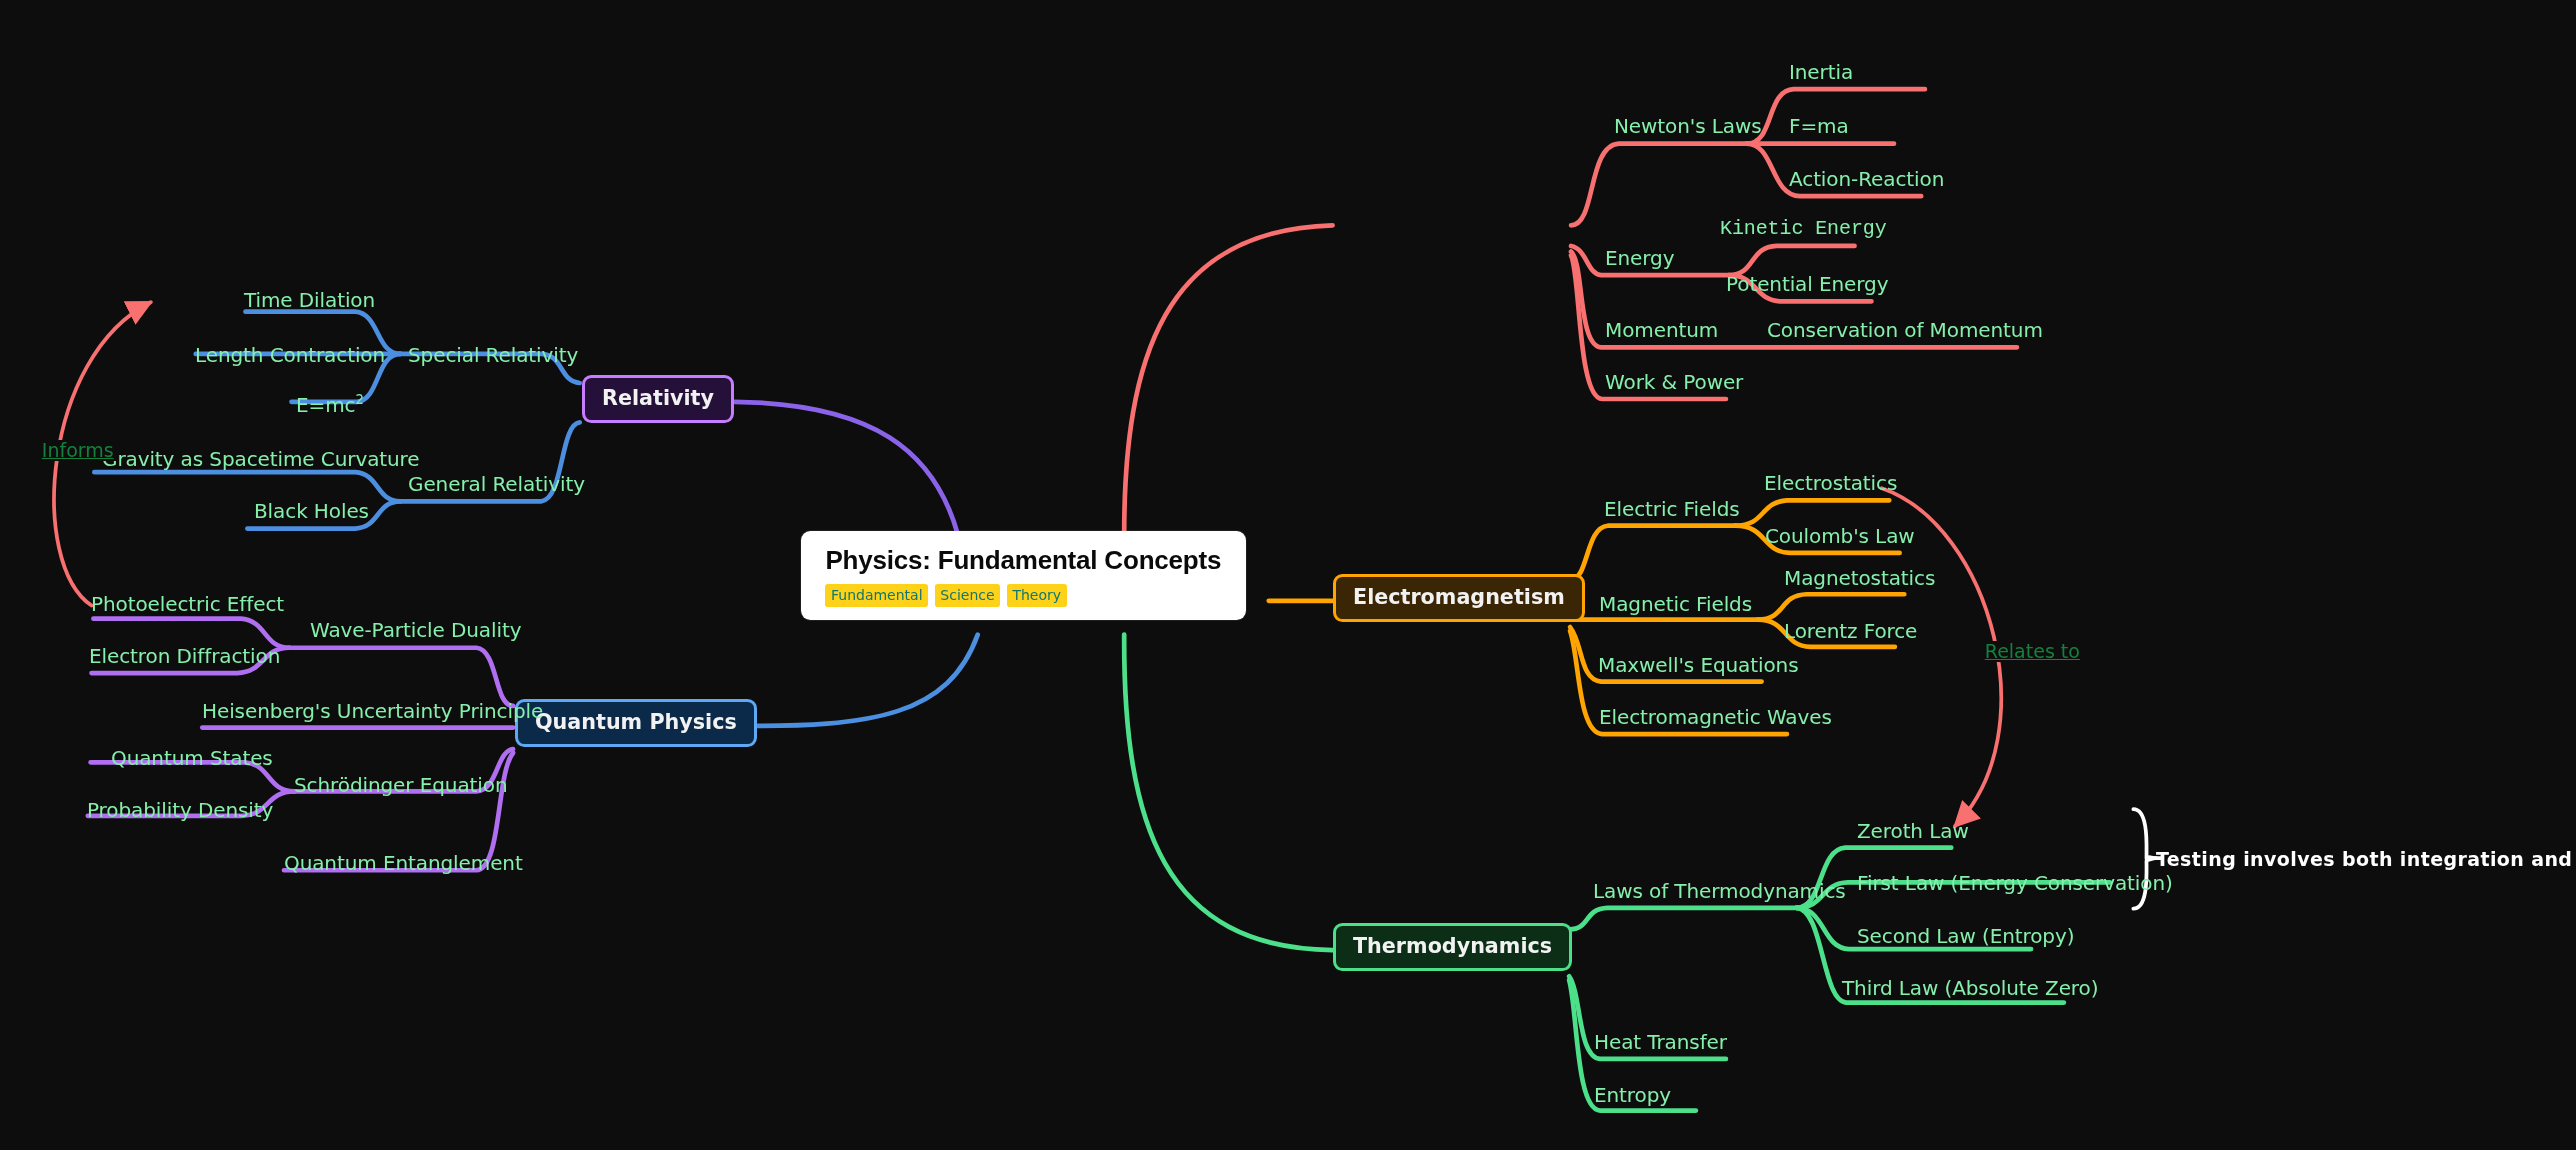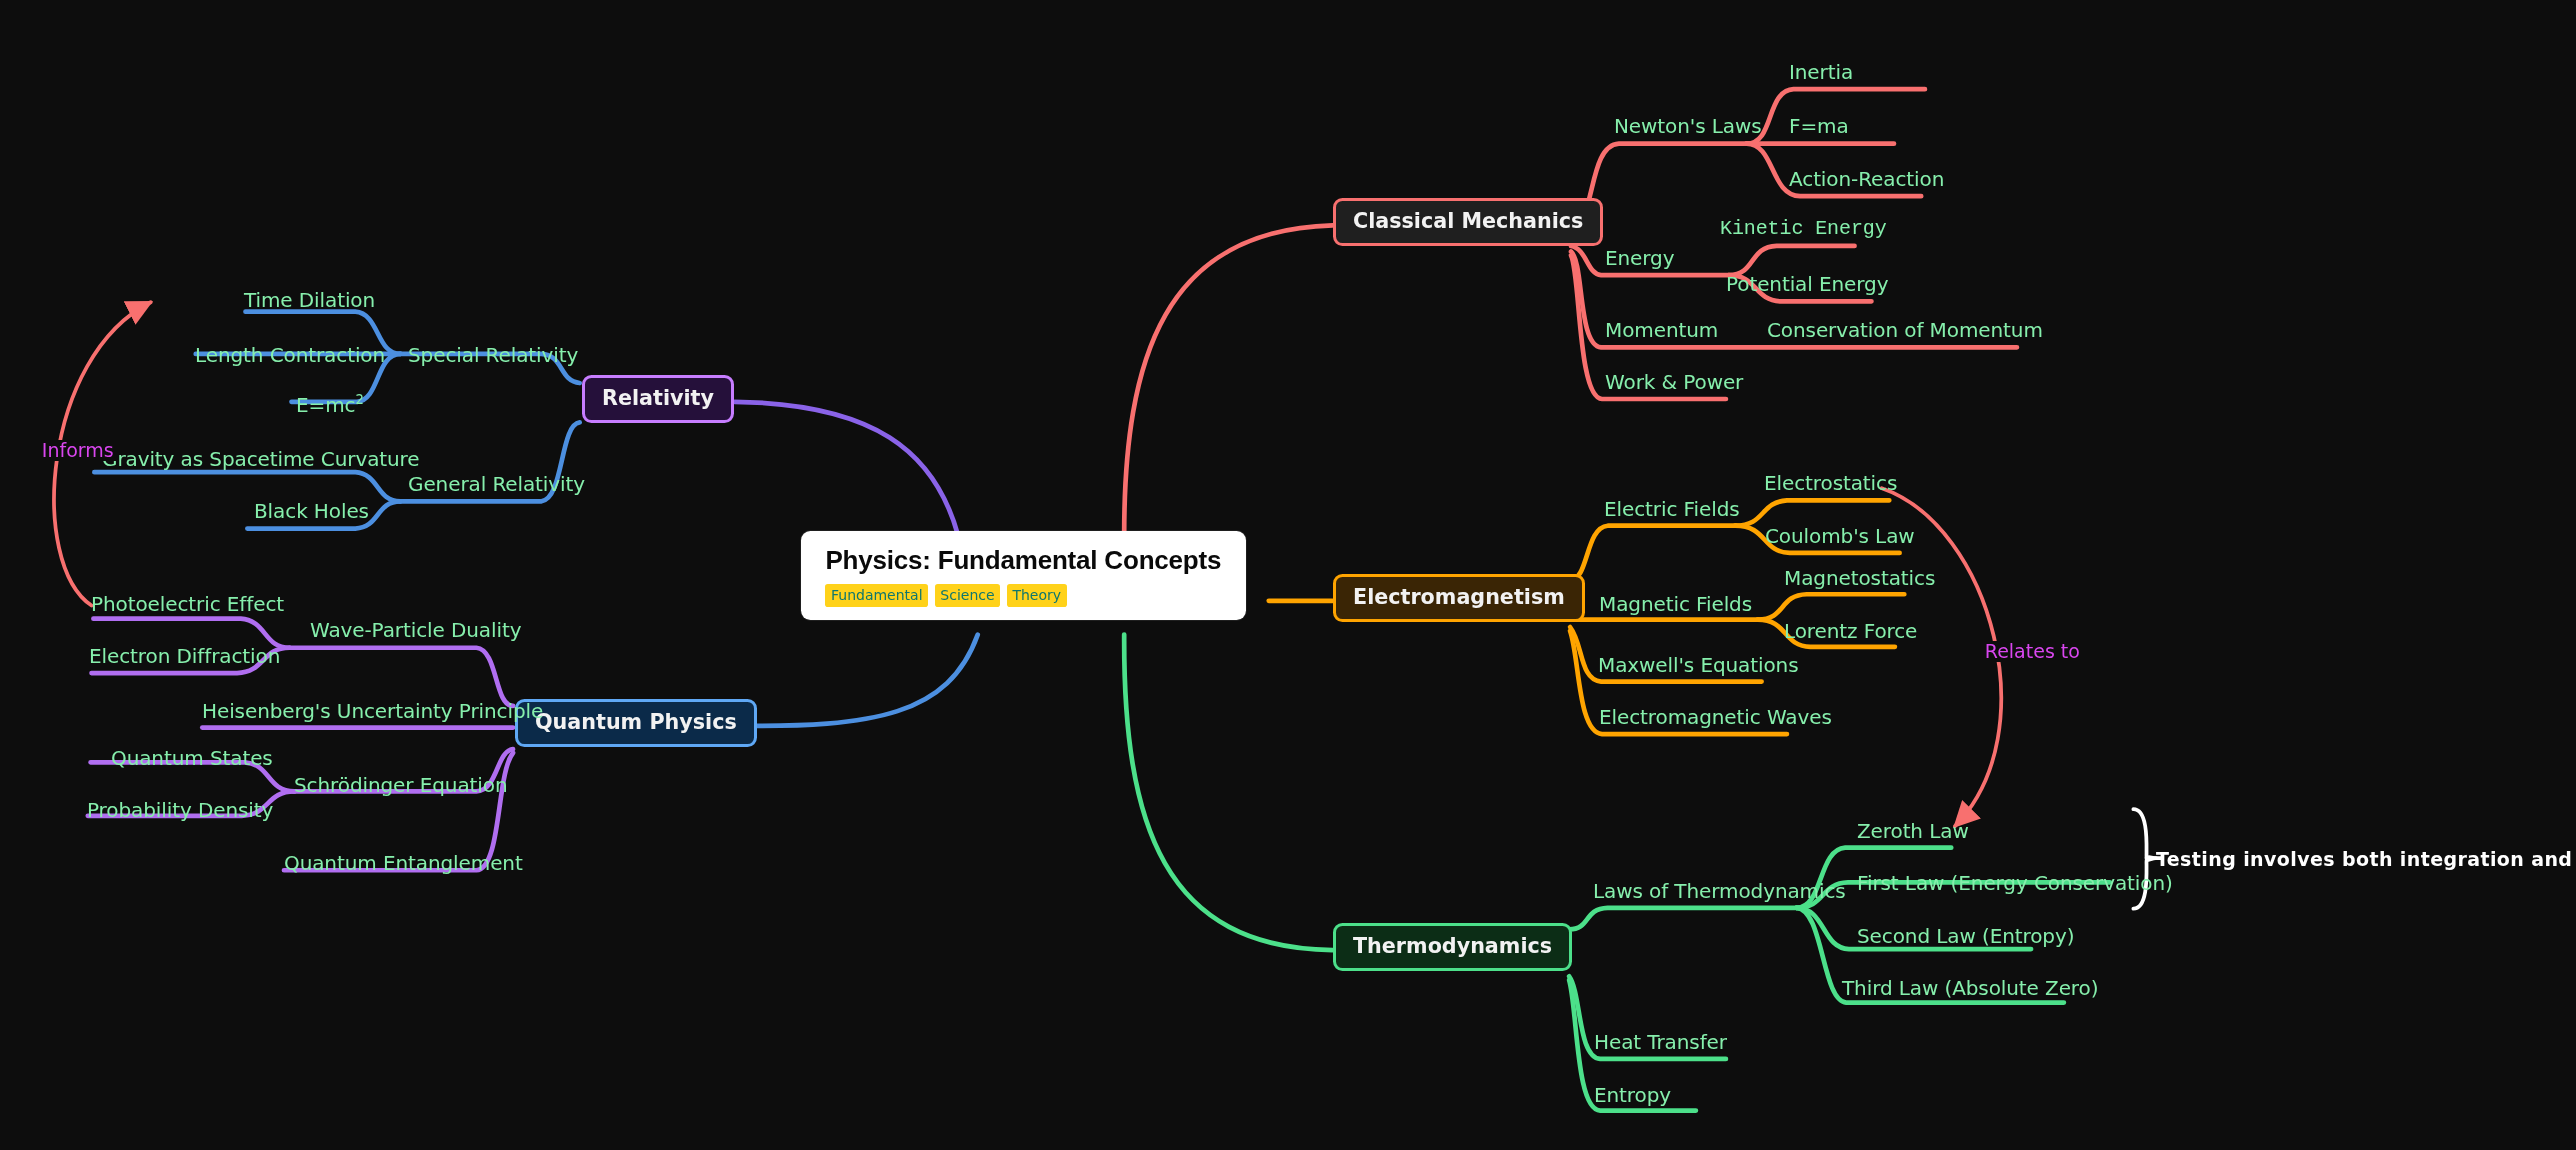--- a/index.html
+++ b/index.html
@@ -72,26 +72,27 @@
   
   .leaf {
     color: #86efac;
     font-size: 20px;
     font-family: "DejaVu Sans", sans-serif;
     line-height: 1;
     letter-spacing: -0.1px;
   }
   
   .rel-label {
-    color: #d946ef;
+    color: #15803d;
     font-size: 19px;
     font-family: "DejaVu Sans", sans-serif;
     background: #0d0d0d;
     padding: 0.9px 2.8px;
     line-height: 1;
+    text-decoration: underline;
   }
   
   .annotation {
     color: #ffffff;
     font-size: 19px;
     font-weight: bold;
     font-family: "DejaVu Sans", sans-serif;
     line-height: 1;
     letter-spacing: 0.4px;
   }
@@ -191,23 +192,20 @@
 
   <div class="node root" style="left:801px; top:531px;">
     <div class="root-title">Physics: Fundamental Concepts</div>
     <div class="root-tags">
       <span class="tag">Fundamental</span>
       <span class="tag">Science</span>
       <span class="tag">Theory</span>
     </div>
   </div>
 
-  <div class="node branch" style="left:1333px; top:198px; border-color:#f8706f; background:#1f1f1f;">
-    <span>Classical Mechanics</span>
-  </div>
 
   <div class="node branch" style="left:1333px; top:574px; border-color:#ffa400; background:#3a2505;">
     <span>Electromagnetism</span>
   </div>
 
   <div class="node branch" style="left:1333px; top:923px; border-color:#4ce08a; background:#0c2d16;">
     <span>Thermodynamics</span>
   </div>
 
   <div class="node branch" style="left:515px; top:699px; border-color:#5fa8f5; background:#0b2a49;">

